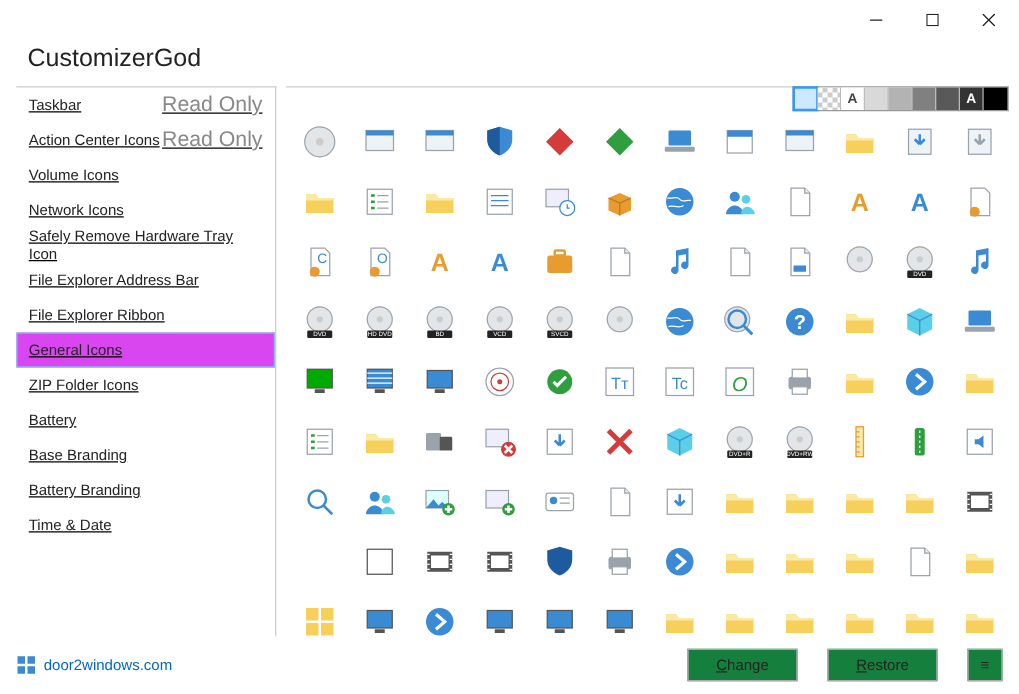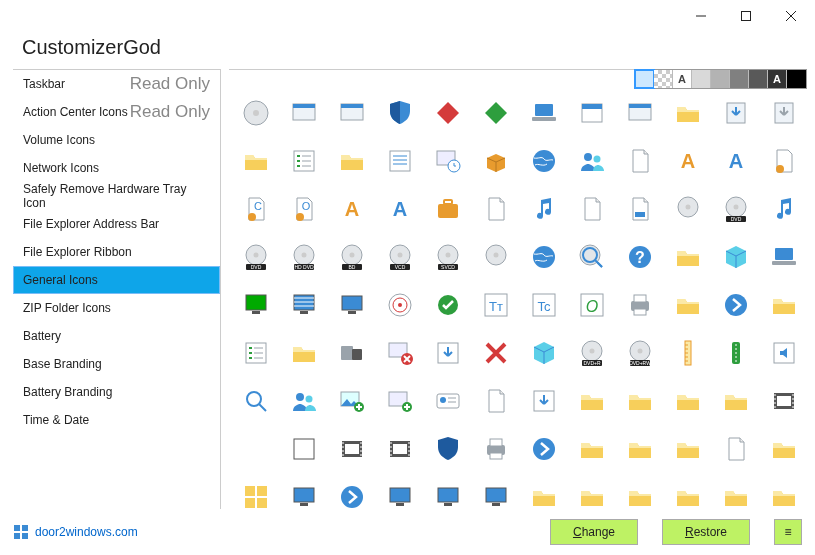--- a/index.html
+++ b/index.html
@@ -7,26 +7,26 @@
 
 
 .titlebar { height: 32px; display: flex; align-items: center; justify-content: flex-end; padding-right: 2px; }
 .win-btn { width: 45px; height: 30px; display: flex; align-items: center; justify-content: center; font-size: 11px; color: #222; cursor: pointer; }
 .win-btn.close svg, .win-btn svg { width: 10px; height: 10px; }
 
 
 .app-title { font-size: 20px; font-weight: 400; color: #222; padding: 4px 18px 10px 22px; }
 
 
-.main { display: flex; height: 440px; }
+.main { display: flex; height: 440px; text-decoration: underline; }
 
 
 .sidebar { width: 208px; border: 1px solid #ccc; border-left: none; border-bottom: none; margin-left: 13px; overflow-y: auto; background: #fff; }
 .sidebar-item { display: flex; align-items: center; justify-content: space-between; height: 28px; padding: 0 10px; font-size: 12px; color: #222; cursor: pointer; }
-.sidebar-item.selected { background: #0ea5e9; outline: 1px solid #7abdf7; outline-offset: -1px; }
+.sidebar-item.selected { background: #d946ef; outline: 1px solid #7abdf7; outline-offset: -1px; }
 .sidebar-item .ro { color: #888; font-size: 17px; }
 
 
 .content { flex: 1; position: relative; border-top: 1px solid #ccc; margin-left: 8px; margin-right: 8px; }
 
 
 .swatches { position: absolute; top: -1px; right: 0; display: flex; border: 1px solid #999; z-index: 2; background: #fff; }
 .swatch { width: 19px; height: 18px; border-right: 1px solid #bbb; display: flex; align-items: center; justify-content: center; font-size: 11px; font-weight: 700; color: #444; cursor: pointer; }
 .swatch:last-child { border-right: none; }
 .swatch.sel { outline: 2px solid #3399ff; outline-offset: -1px; }
@@ -38,21 +38,21 @@
 .grid-wrap::-webkit-scrollbar-thumb { background: #c0c0c0; }
 .icon-grid { display: grid; grid-template-columns: repeat(12, 42px); gap: 6px 6px; padding: 2px 6px 6px 6px; }
 .icon-cell { width: 42px; height: 42px; display: flex; align-items: center; justify-content: center; cursor: pointer; }
 .icon-cell svg { width: 30px; height: 30px; }
 
 
 .footer { position: absolute; bottom: 10px; left: 13px; right: 13px; display: flex; align-items: center; gap: 18px; }
 .brand { display: flex; align-items: center; gap: 6px; font-size: 12px; color: #0066cc; cursor: pointer; }
 .brand-icon { width: 16px; height: 16px; }
 .foot-spacer { flex: 1; }
-.foot-btn { min-width: 88px; height: 26px; border: 1px solid #aaa; background: #bef264; font-size: 12px; color: #222; margin-left: 6px; cursor: pointer; display: flex; align-items: center; justify-content: center; }
+.foot-btn { min-width: 88px; height: 26px; border: 1px solid #aaa; background: #15803d; font-size: 12px; color: #222; margin-left: 6px; cursor: pointer; display: flex; align-items: center; justify-content: center; }
 .foot-btn.menu { min-width: 28px; }
 .under { text-decoration: underline; }
 </style>
 </head>
 <body>
 
 <div class="titlebar">
   <div class="win-btn">
       <svg viewBox="0 0 10 10">
         <line x1="0" y1="5" x2="10" y2="5" stroke="#222" stroke-width="1"></line>

